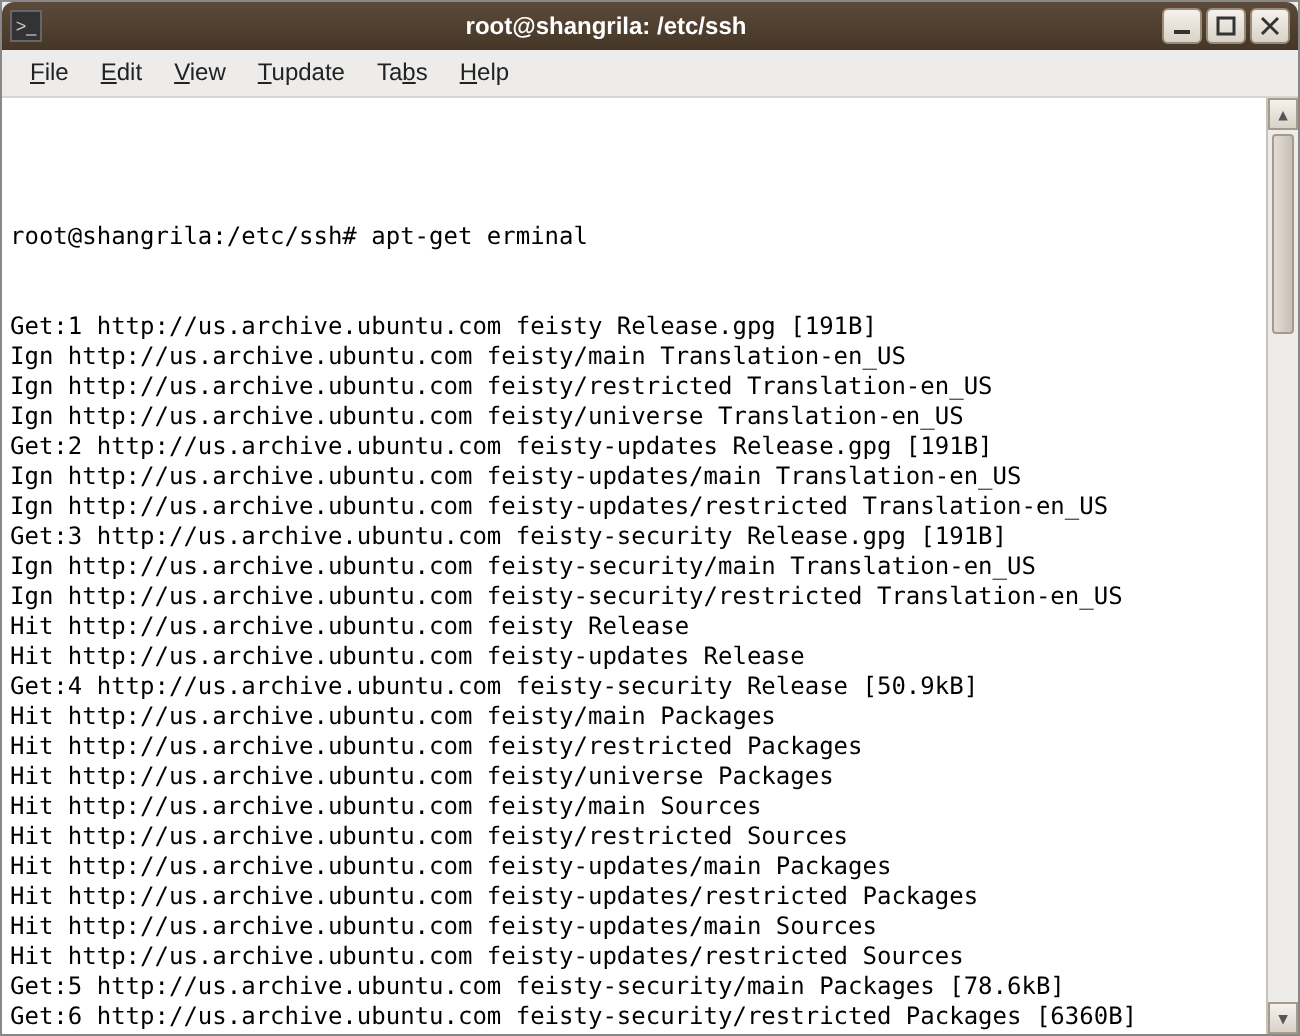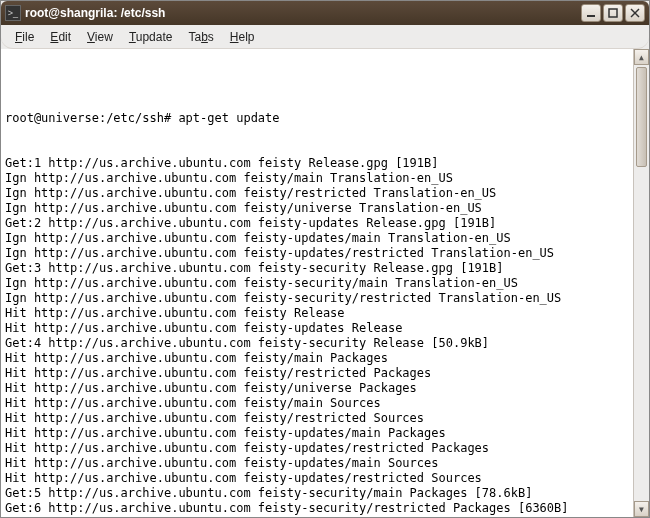--- a/index.html
+++ b/index.html
@@ -38,21 +38,21 @@
       background: #333;
       border: 1px solid #666;
       display: flex;
       align-items: center;
       justify-content: center;
       font-size: 9px;
       color: #ccc;
     }
     .titlebar-title {
       flex: 1;
-      text-align: left;
+      text-align: center;
       font-weight: bold;
     }
     .window-controls {
       display: flex;
       gap: 2px;
     }
     .window-btn {
       width: 20px;
       height: 18px;
       background: linear-gradient(to bottom, #f5f1ec, #d9d2c8);
@@ -64,23 +64,22 @@
       font-size: 10px;
       color: #333;
       cursor: pointer;
     }
     .menubar {
       background: #edeceb;
       border-bottom: 1px solid #d9d4cf;
       display: flex;
       padding: 2px 6px;
       height: 24px;
-      align-items: center;
+      align-items: flex-start;
       font-size: 12px;
-      border-radius: 12px;
     }
     .menu-item {
       padding: 2px 8px;
       cursor: pointer;
       color: #222;
     }
     .menu-item .underline {
       text-decoration: underline;
     }
     .terminal-body {
@@ -167,21 +166,21 @@
     <div class="menu-item"><span class="underline">F</span><span>ile</span></div>
     <div class="menu-item"><span class="underline">E</span><span>dit</span></div>
     <div class="menu-item"><span class="underline">V</span><span>iew</span></div>
     <div class="menu-item"><span class="underline">T</span><span>update</span></div>
     <div class="menu-item">Ta<span class="underline">b</span>s</div>
     <div class="menu-item"><span class="underline">H</span><span>elp</span></div>
   </div>
 
   <div class="terminal-body">
     <div class="terminal-content">
-      <div class="terminal-line">root@universe:/etc/ssh# apt-get update</div>
+      <div class="terminal-line">root@shangrila:/etc/ssh# apt-get erminal</div>
       <div id="terminal-lines"><div class="terminal-line">Get:1 http://us.archive.ubuntu.com feisty Release.gpg [191B]</div><div class="terminal-line">Ign http://us.archive.ubuntu.com feisty/main Translation-en_US</div><div class="terminal-line">Ign http://us.archive.ubuntu.com feisty/restricted Translation-en_US</div><div class="terminal-line">Ign http://us.archive.ubuntu.com feisty/universe Translation-en_US</div><div class="terminal-line">Get:2 http://us.archive.ubuntu.com feisty-updates Release.gpg [191B]</div><div class="terminal-line">Ign http://us.archive.ubuntu.com feisty-updates/main Translation-en_US</div><div class="terminal-line">Ign http://us.archive.ubuntu.com feisty-updates/restricted Translation-en_US</div><div class="terminal-line">Get:3 http://us.archive.ubuntu.com feisty-security Release.gpg [191B]</div><div class="terminal-line">Ign http://us.archive.ubuntu.com feisty-security/main Translation-en_US</div><div class="terminal-line">Ign http://us.archive.ubuntu.com feisty-security/restricted Translation-en_US</div><div class="terminal-line">Hit http://us.archive.ubuntu.com feisty Release</div><div class="terminal-line">Hit http://us.archive.ubuntu.com feisty-updates Release</div><div class="terminal-line">Get:4 http://us.archive.ubuntu.com feisty-security Release [50.9kB]</div><div class="terminal-line">Hit http://us.archive.ubuntu.com feisty/main Packages</div><div class="terminal-line">Hit http://us.archive.ubuntu.com feisty/restricted Packages</div><div class="terminal-line">Hit http://us.archive.ubuntu.com feisty/universe Packages</div><div class="terminal-line">Hit http://us.archive.ubuntu.com feisty/main Sources</div><div class="terminal-line">Hit http://us.archive.ubuntu.com feisty/restricted Sources</div><div class="terminal-line">Hit http://us.archive.ubuntu.com feisty-updates/main Packages</div><div class="terminal-line">Hit http://us.archive.ubuntu.com feisty-updates/restricted Packages</div><div class="terminal-line">Hit http://us.archive.ubuntu.com feisty-updates/main Sources</div><div class="terminal-line">Hit http://us.archive.ubuntu.com feisty-updates/restricted Sources</div><div class="terminal-line">Get:5 http://us.archive.ubuntu.com feisty-security/main Packages [78.6kB]</div><div class="terminal-line">Get:6 http://us.archive.ubuntu.com feisty-security/restricted Packages [6360B]</div><div class="terminal-line">Get:7 http://us.archive.ubuntu.com feisty-security/main Sources [13.9kB]</div></div>
     </div>
     <div class="scrollbar-vertical">
       <div class="scroll-btn up">▲</div>
       <div class="scrollbar-thumb"></div>
       <div class="scroll-btn down">▼</div>
     </div>
   </div>
 </div>
 

